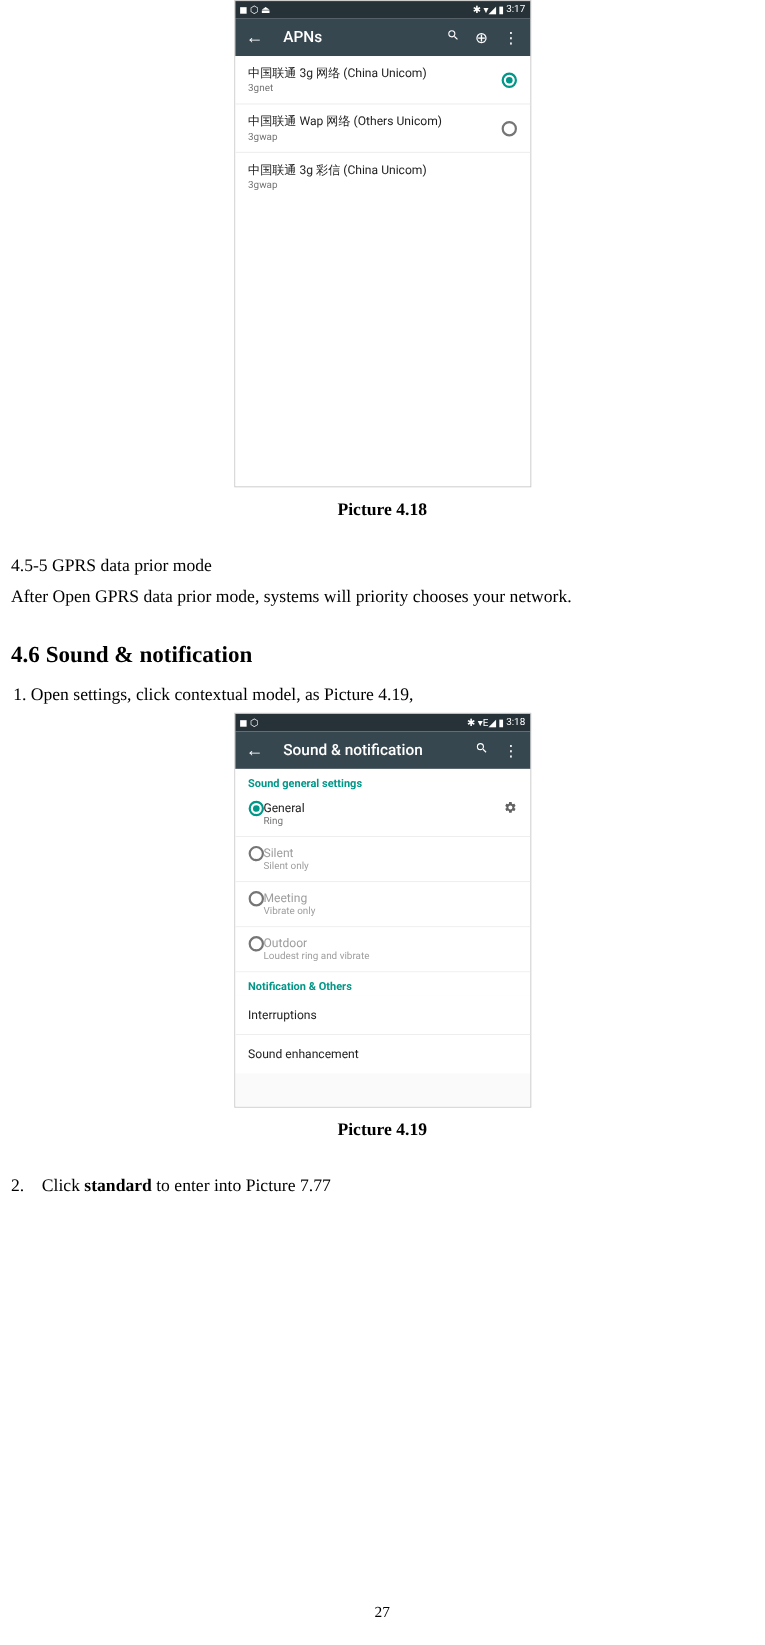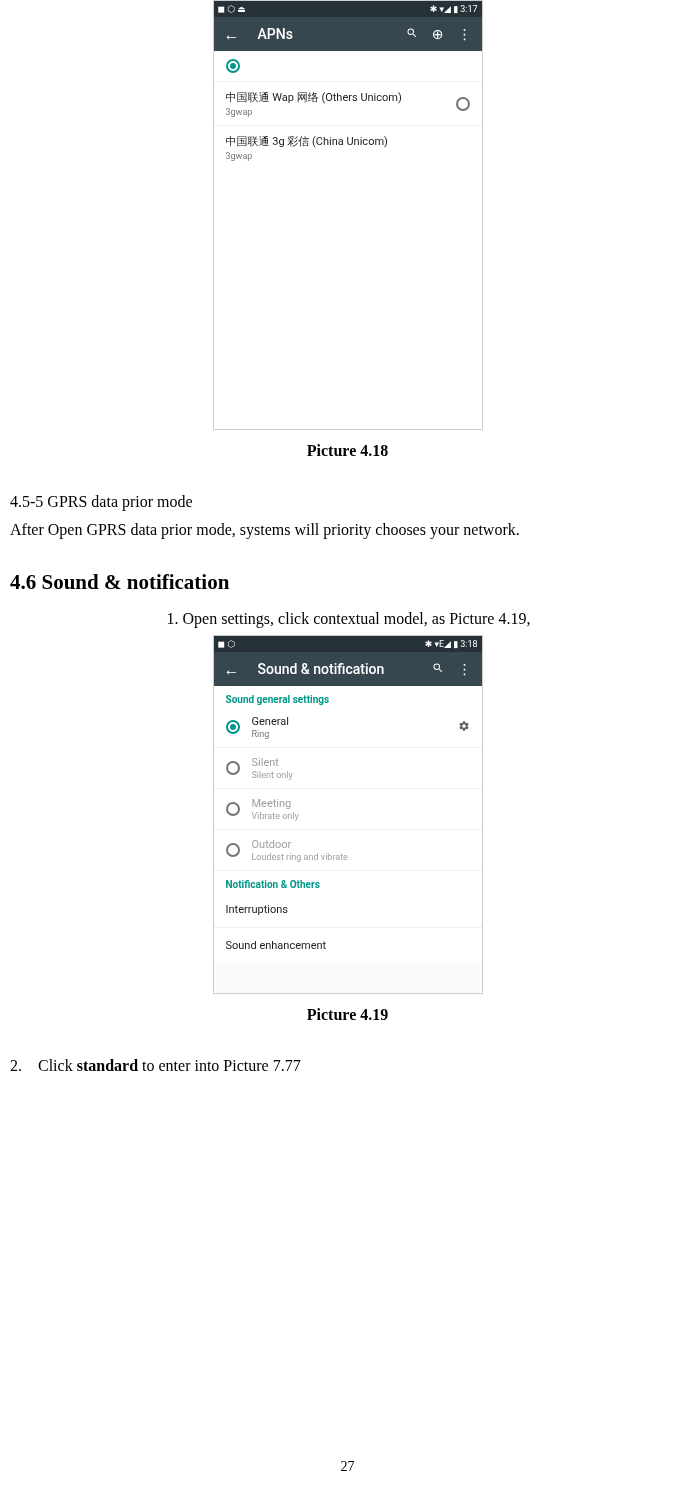--- a/index.html
+++ b/index.html
@@ -85,25 +85,23 @@
     
     .section-header {
       color: #009688;
       font-size: 10px;
       padding: 8px 12px 2px;
       background: #fff;
       font-weight: bold;
     }
     .sound-item {
       display: flex;
-      align-items: center;
       padding: 8px 12px;
       border-bottom: 1px solid #eee;
       background: #fff;
-      gap: 12px;
     }
     .sound-text { flex: 1; }
     .sound-title { font-size: 11px; color: #212121; }
     .sound-title.dim { color: #9e9e9e; }
     .sound-sub { font-size: 9px; color: #9e9e9e; margin-top: 1px; }
     .sound-sub.active { color: #757575; }
     .gear { font-size: 12px; color: #616161; }
     .plain-item {
       padding: 11px 12px;
       border-bottom: 1px solid #eee;
@@ -143,20 +141,24 @@
         <svg class="icon-svg" viewBox="0 0 24 24">
             <path d="M15.5 14h-.79l-.28-.27A6.471 6.471 0 0016 9.5 6.5 6.5 0 109.5 16c1.61 0 3.09-.59 4.23-1.57l.27.28v.79l5 4.99L20.49 19l-4.99-5zm-6 0C7.01 14 5 11.99 5 9.5S7.01 5 9.5 5 14 7.01 14 9.5 11.99 14 9.5 14z"></path>
           </svg>
       </span>
       <span>⊕</span>
       <span>⋮</span>
     </div>
   </div>
   <div class="apn-list">
     <div class="apn-item">
+      <div class="apn-text">
+        <div class="apn-title">中国联通 3g 网络 (China Unicom)</div>
+        <div class="apn-sub">3gnet</div>
+      </div>
       <div class="radio selected"></div>
     </div>
     <div class="apn-item">
       <div class="apn-text">
         <div class="apn-title">中国联通 Wap 网络 (Others Unicom)</div>
         <div class="apn-sub">3gwap</div>
       </div>
       <div class="radio"></div>
     </div>
     <div class="apn-item" style="border-bottom:none;">
@@ -171,21 +173,21 @@
 
 <div class="caption">Picture 4.18</div>
 
 <p class="para">
   <span class="section-num">4.5-5</span><span> GPRS data prior mode</span>
 </p>
 <p class="para">After Open GPRS data prior mode, systems will priority chooses your network.</p>
 
 <h2 class="heading">4.6 Sound &amp; notification</h2>
 
-<p class="para" style="margin-left:2px;text-align:center;">1. Open settings, click contextual model, as Picture 4.19,</p>
+<p class="para" style="margin-left:2px;">1. Open settings, click contextual model, as Picture 4.19,</p>
 
 <div class="screenshot" style="margin-top:4px;">
   <div class="statusbar">
     <div class="statusbar-left">◼ ⬡</div>
     <div class="statusbar-right">
       <span>✱ ▾E◢ ▮</span>
       <span>3:18</span>
     </div>
   </div>
   <div class="appbar">

